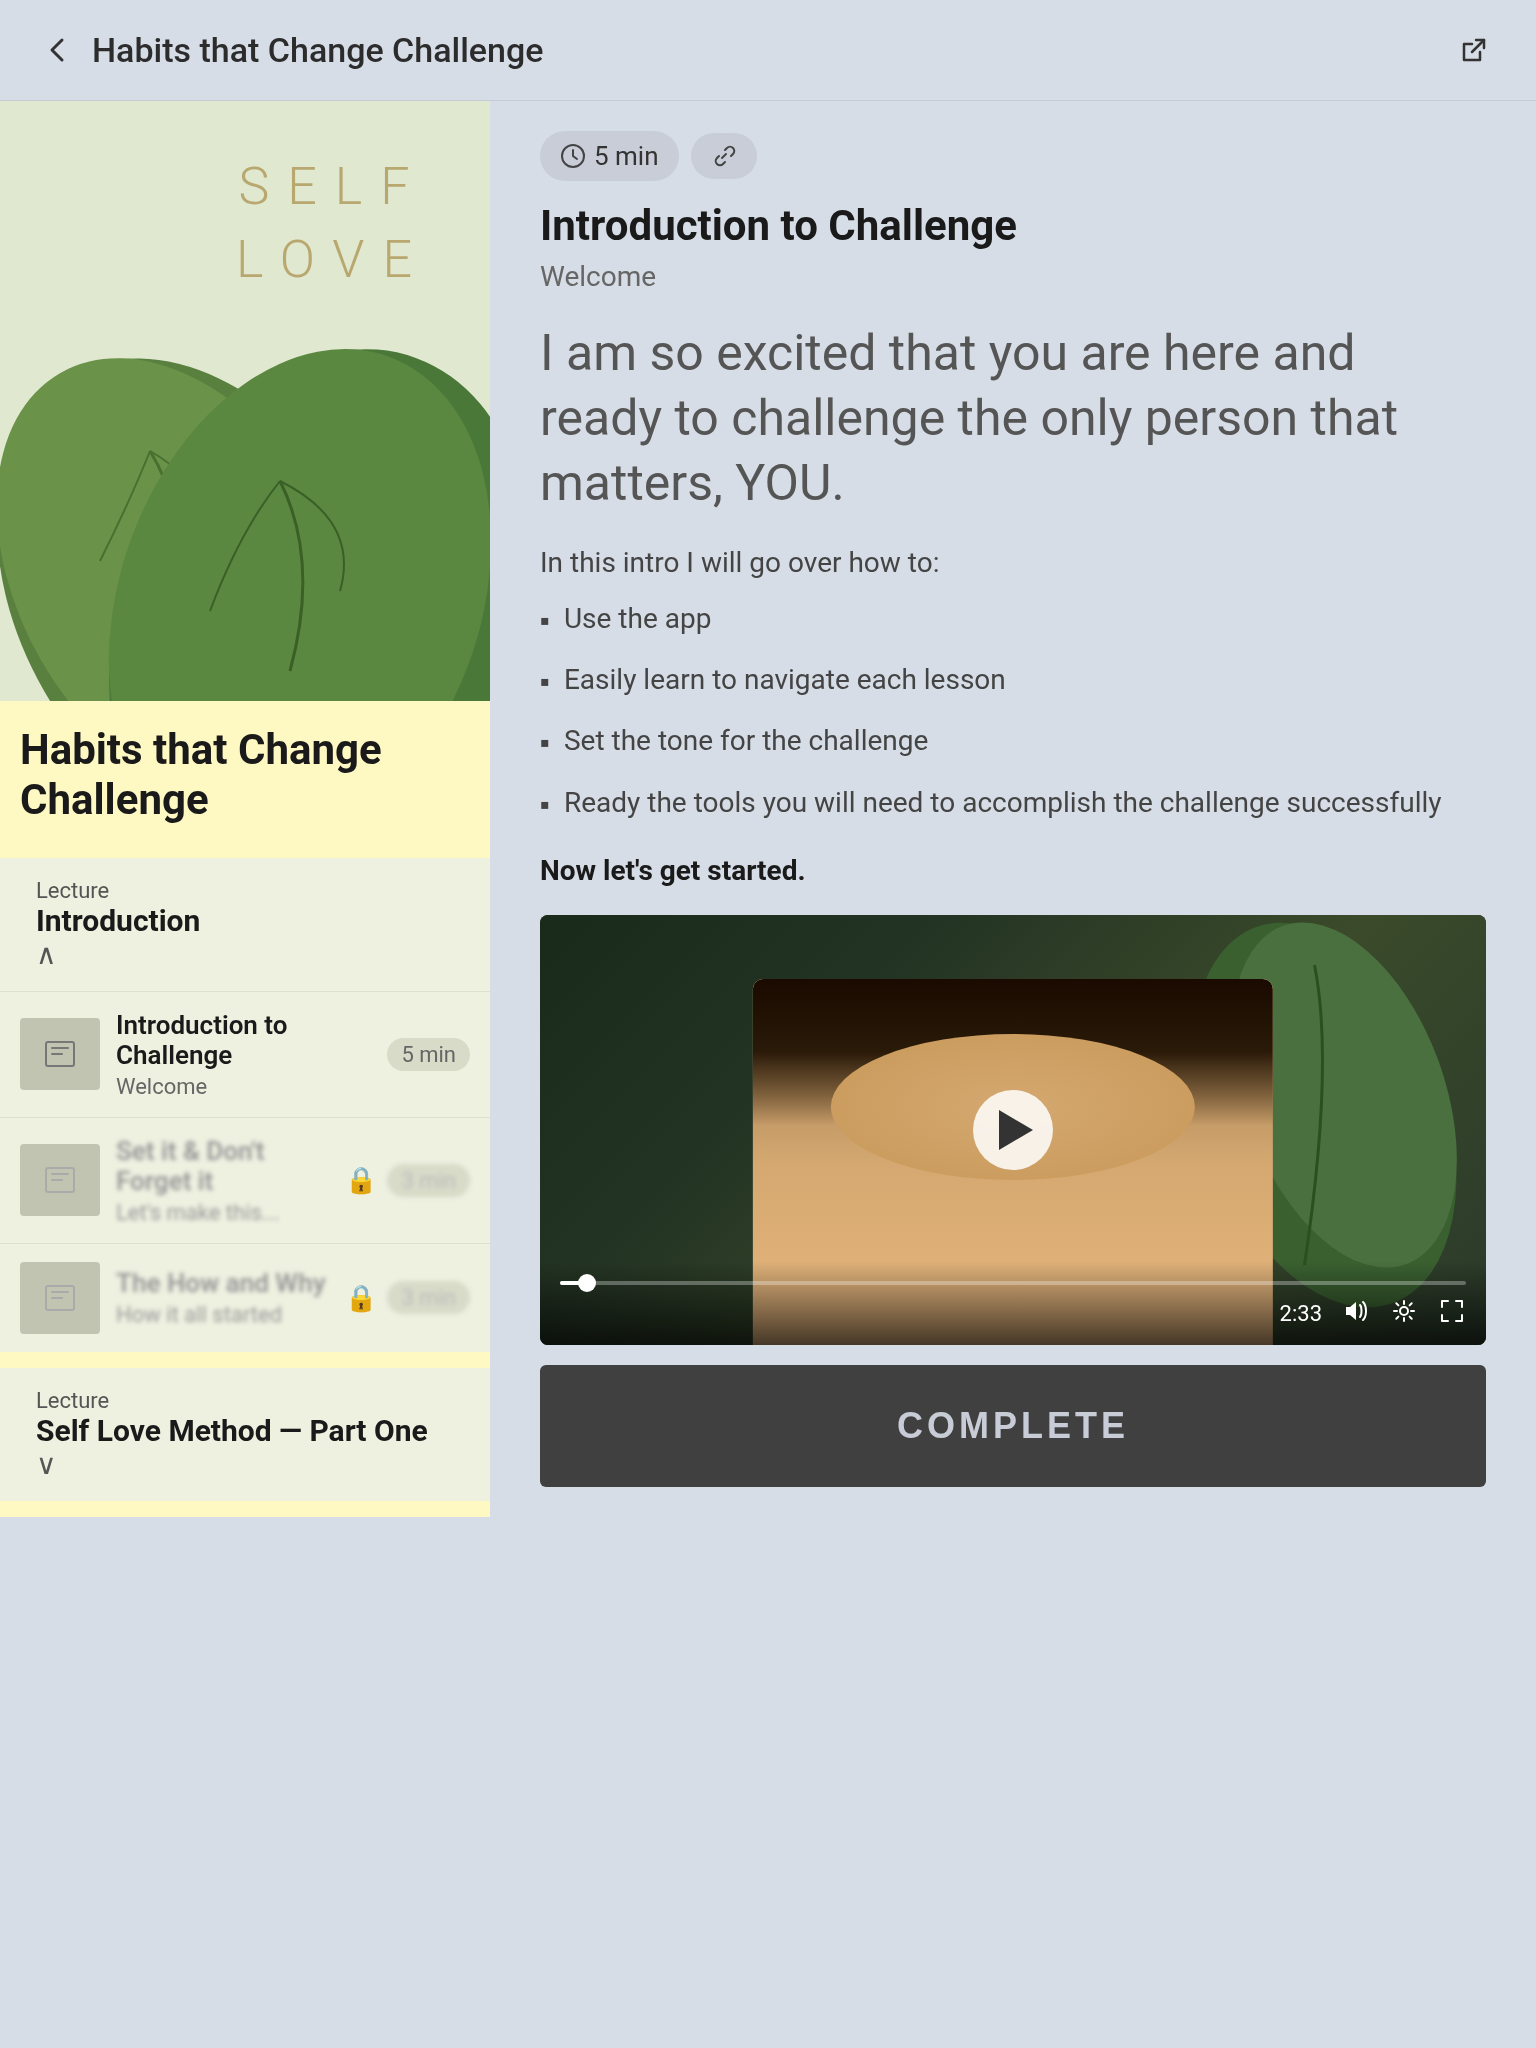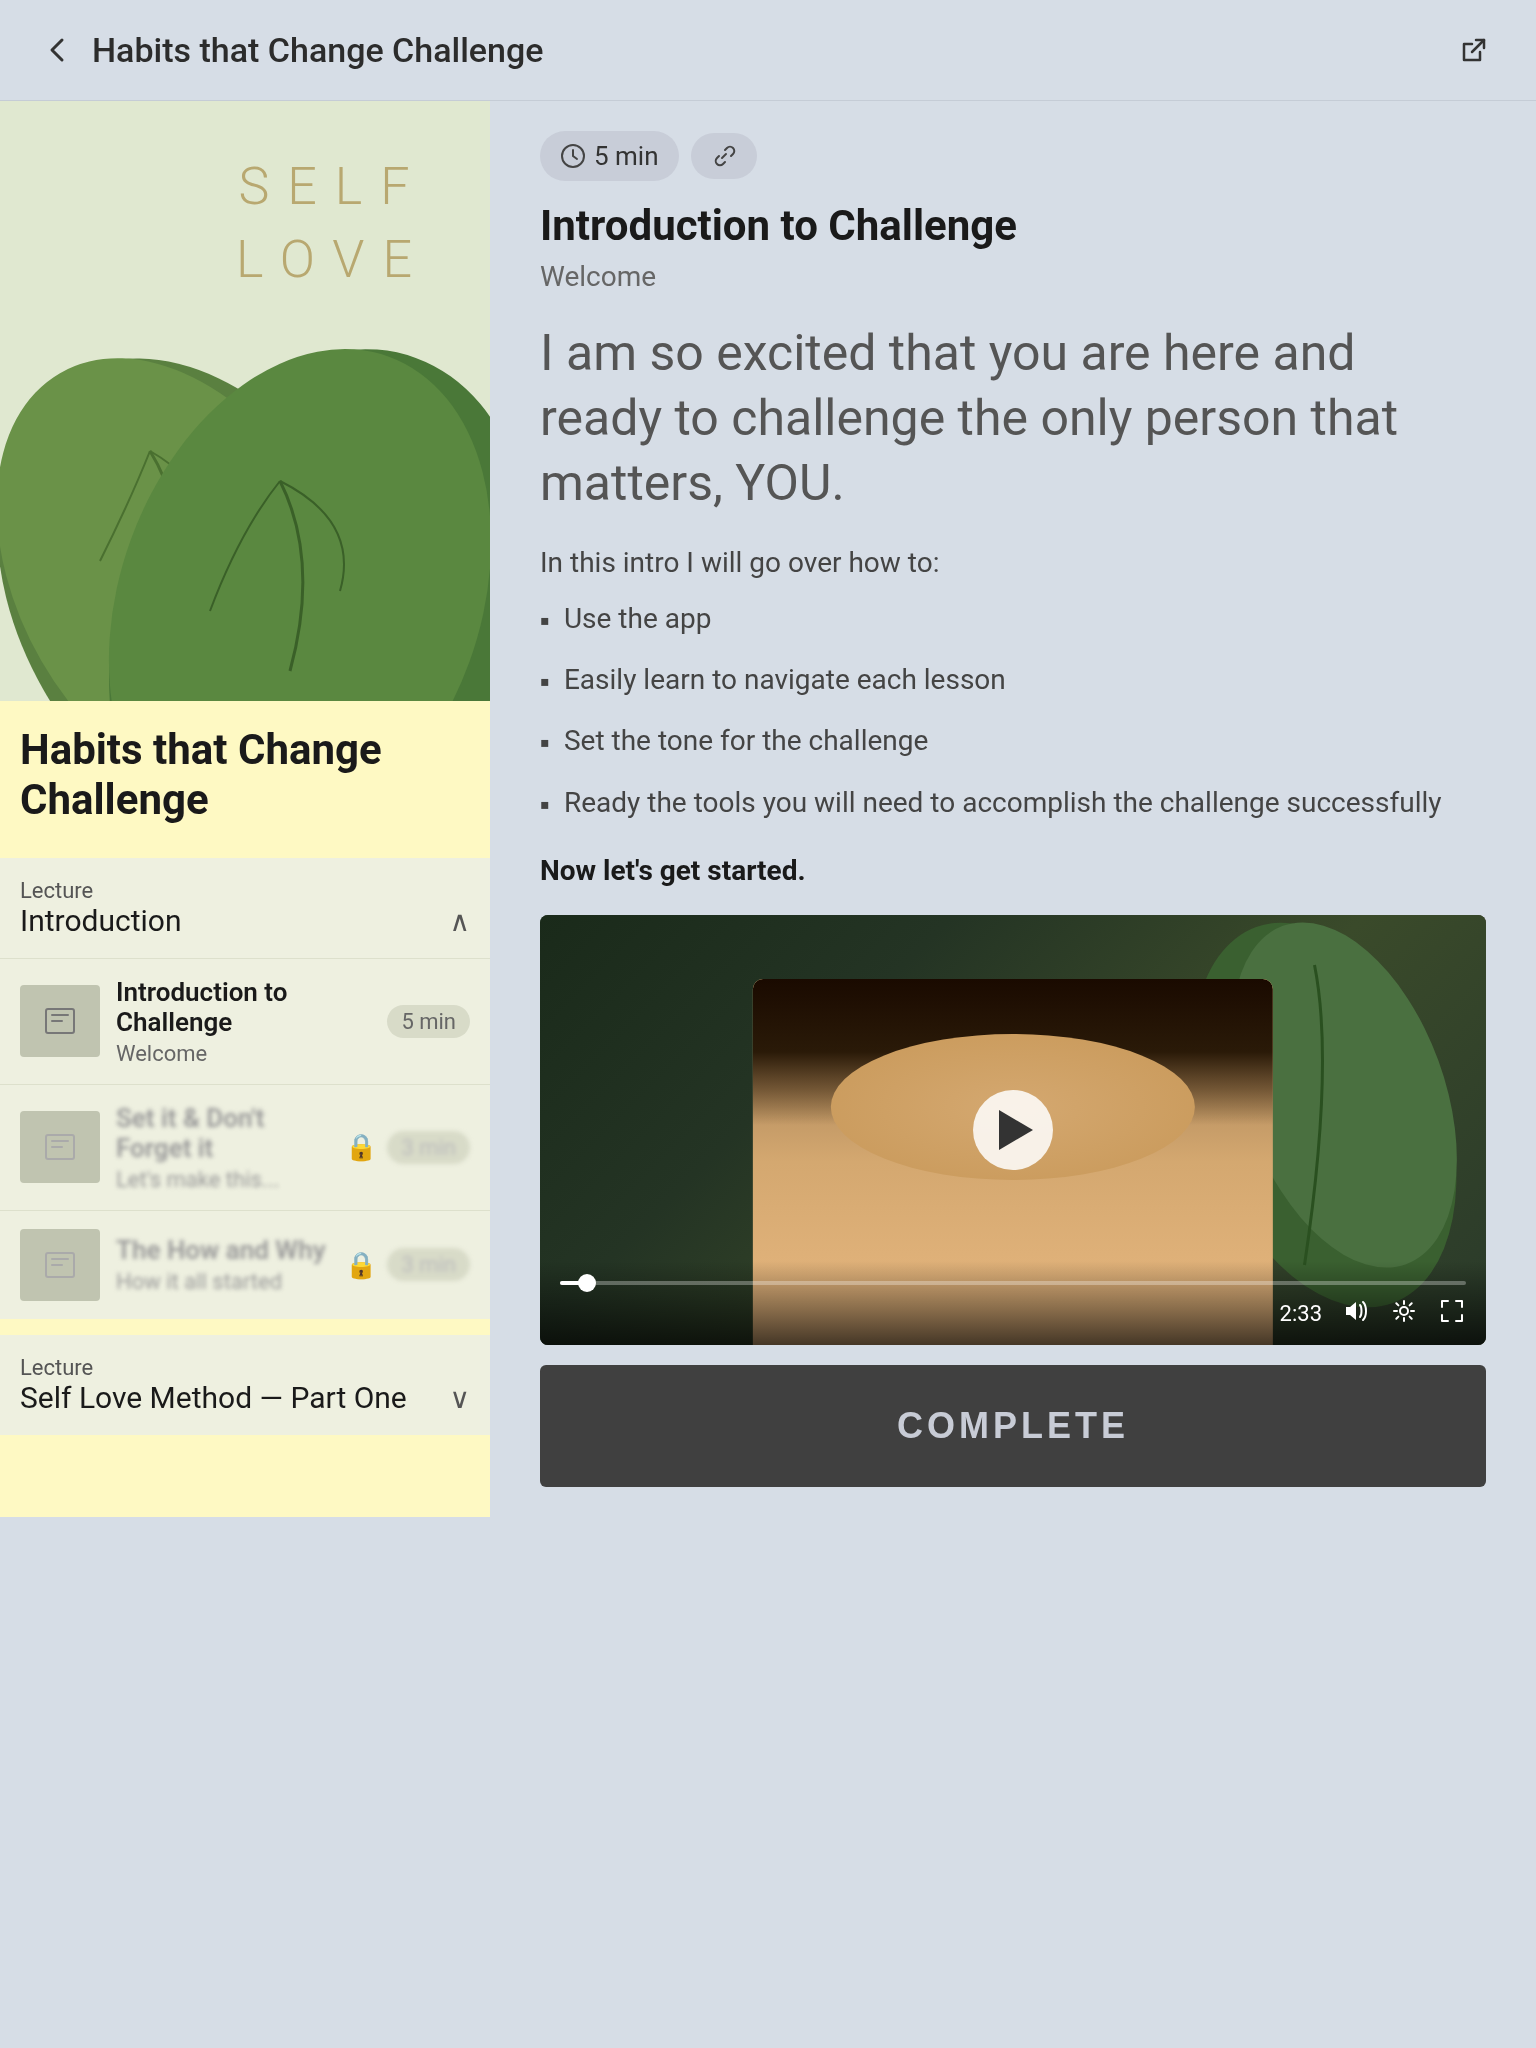--- a/index.html
+++ b/index.html
@@ -107,32 +107,33 @@
       margin-top: 10px;
     }
 
     
     .lecture-section {
       background-color: #eef0e0;
       margin-top: 16px;
     }
     .lecture-header {
       display: flex;
-      align-items: flex-end;
+      align-items: flex-start;
       justify-content: space-between;
-      padding: 20px 20px;
-      cursor: pointer;
+      padding: 20px 36px;
+      cursor: pointer;
+      flex-direction: column;
     }
     .lecture-label {
       font-size: 22px;
       color: #555;
     }
     .lecture-name {
       font-size: 30px;
-      font-weight: 400;
+      font-weight: 700;
       color: #1a1a1a;
     }
     .chevron {
       font-size: 28px;
       color: #555;
     }
 
     
     .lesson-item {
       display: flex;

